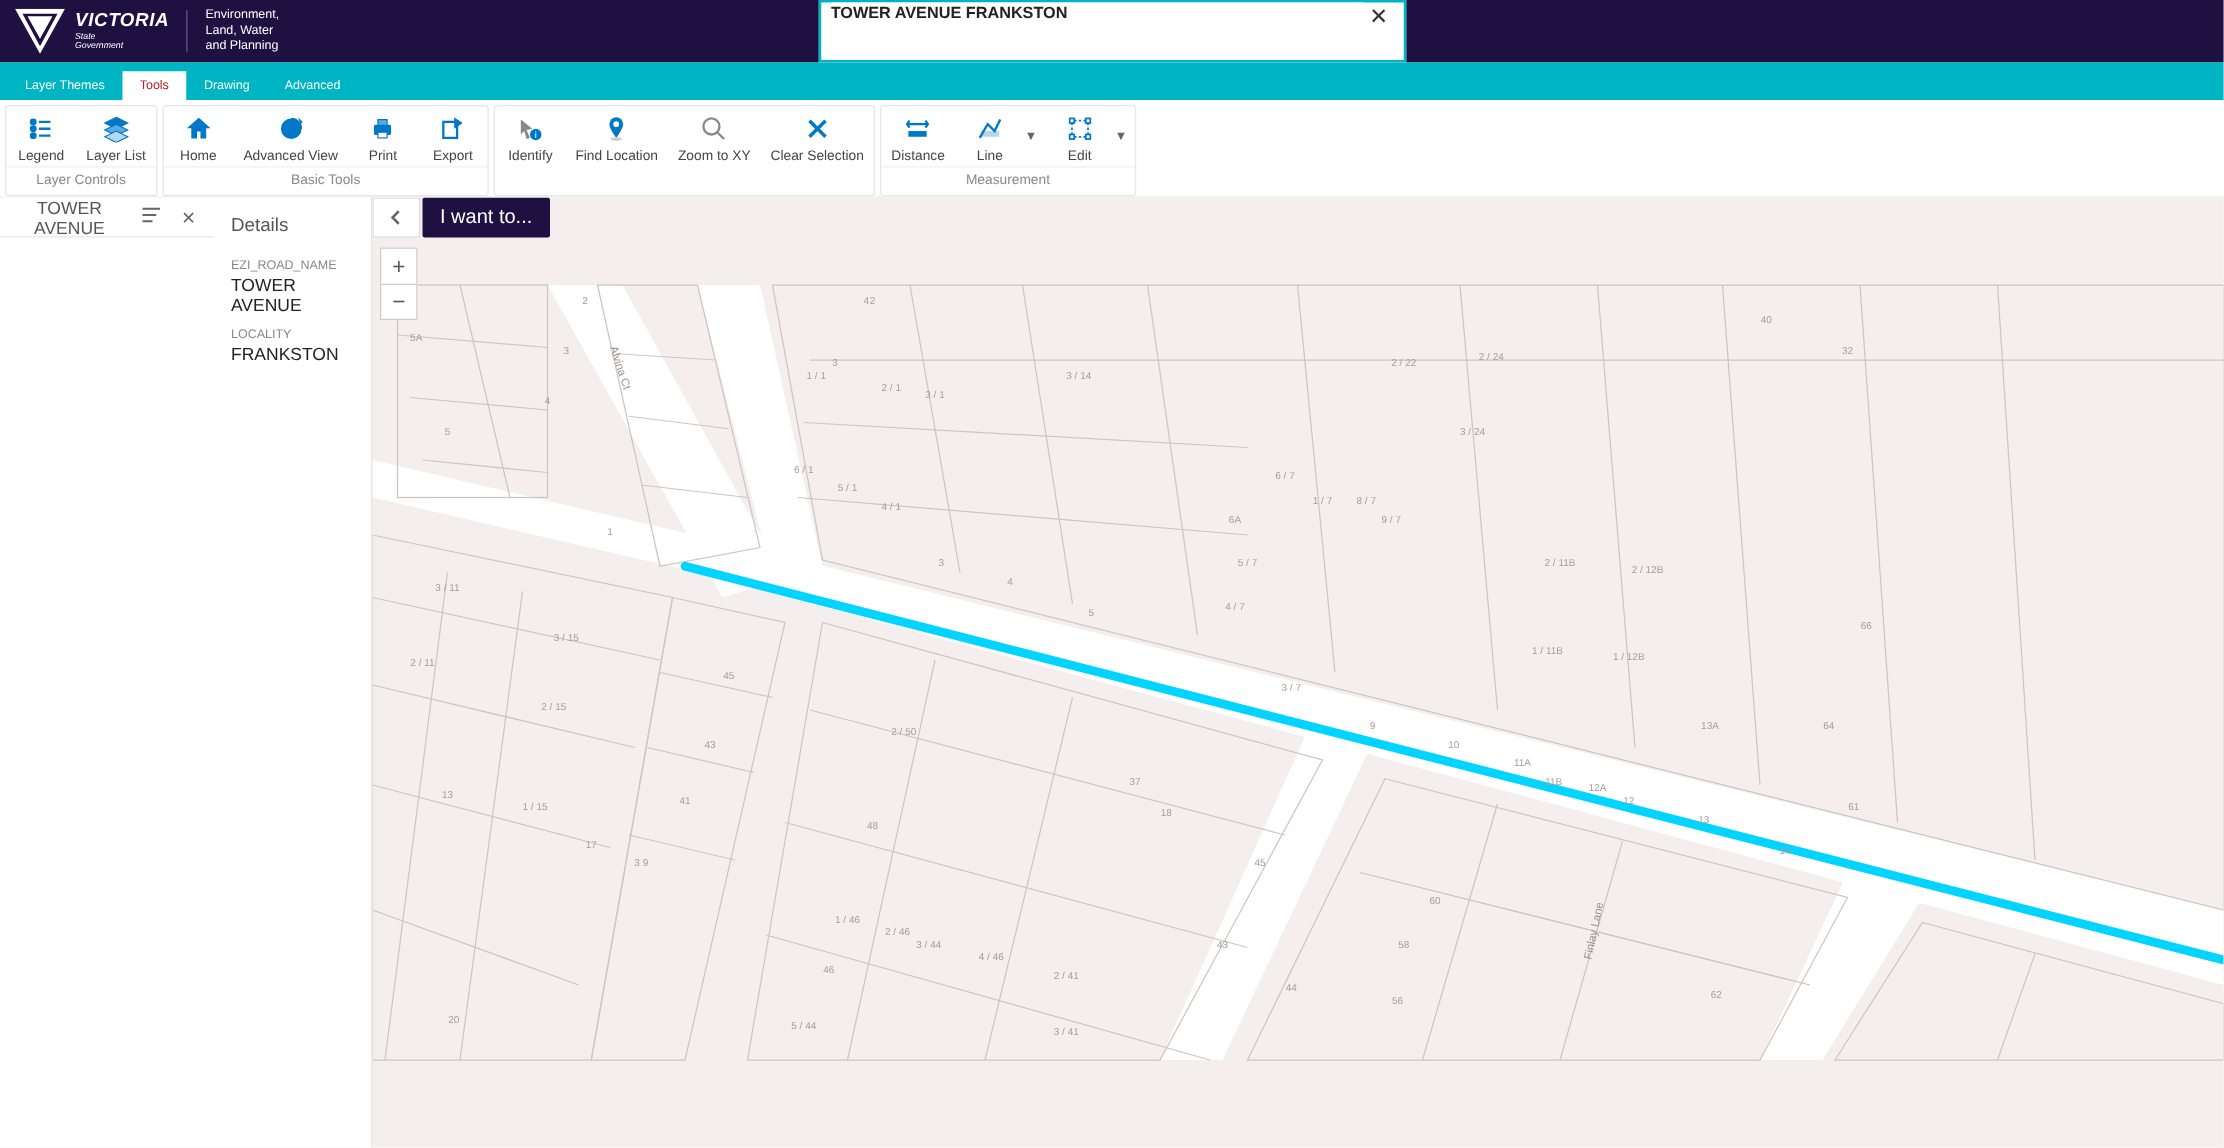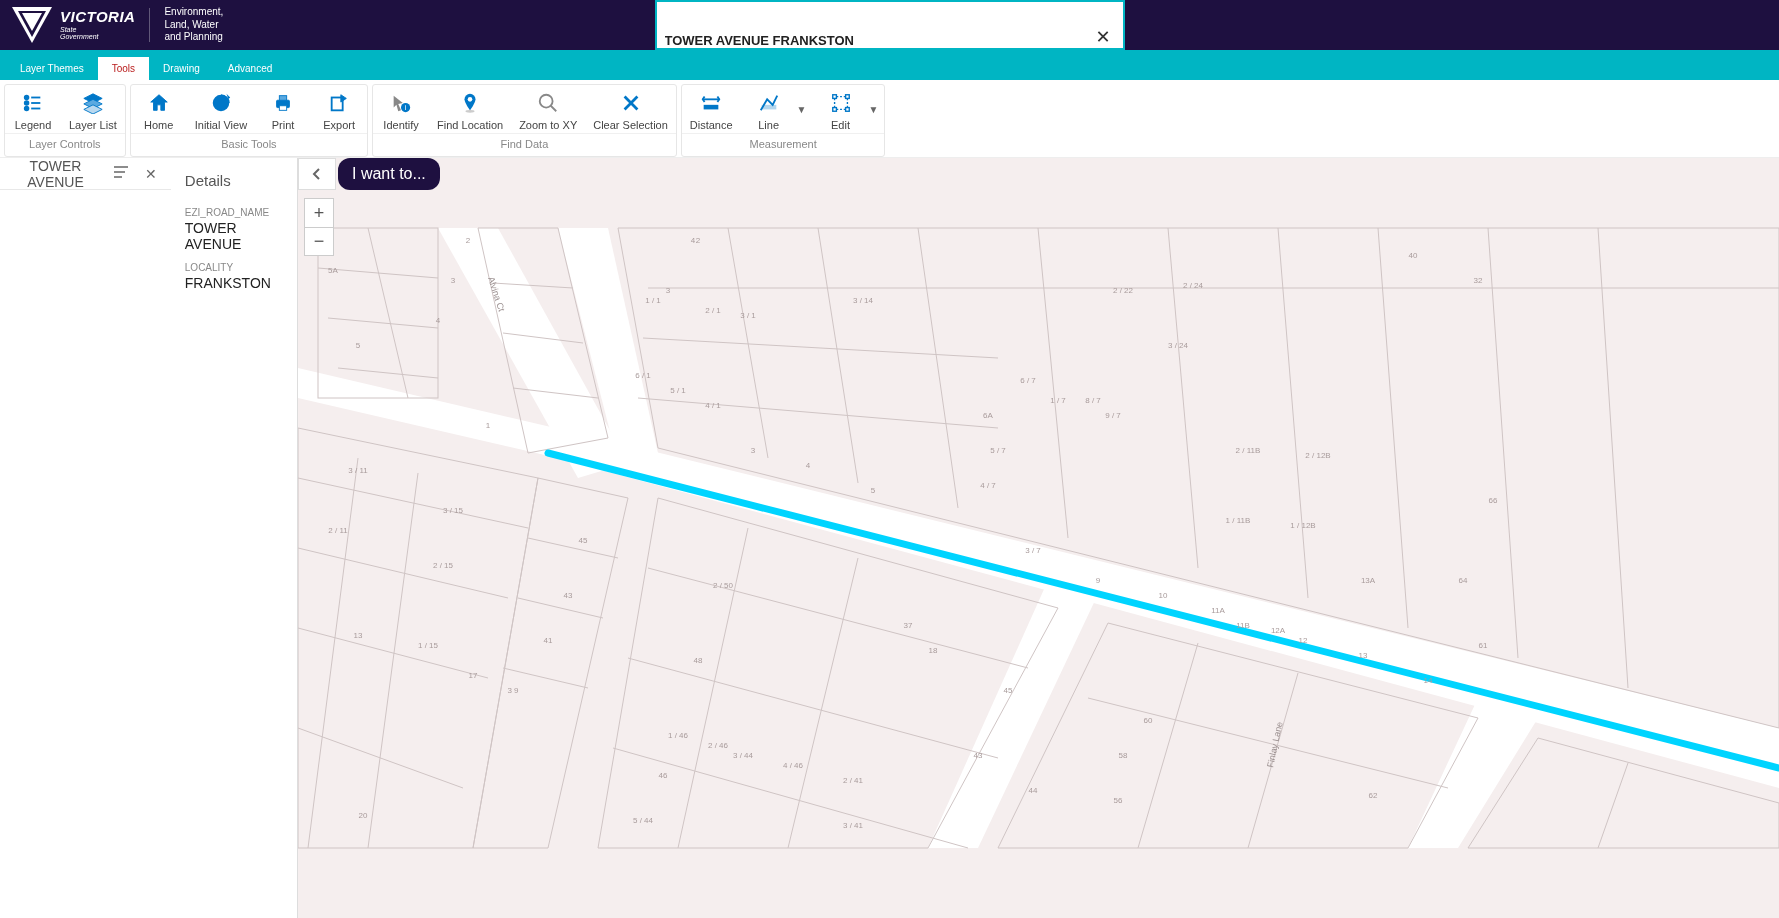--- a/index.html
+++ b/index.html
@@ -10,21 +10,21 @@
 .header { background: #1e1040; height: 50px; display: flex; align-items: center; padding: 0 12px; gap: 14px; }
 .logo-badge { display: flex; align-items: center; gap: 8px; font-style: italic; }
 .logo-tri { width: 40px; height: 36px; position: relative; }
 .logo-tri svg { width: 100%; height: 100%; }
 .logo-text { color: #fff; font-size: 9px; line-height: 1.1; }
 .logo-text .l1 { font-weight: 700; font-size: 15px; letter-spacing: 0.5px; }
 .logo-text .l2, .logo-text .l3 { font-size: 7px; }
 .vline { width: 1px; height: 34px; background: rgba(255,255,255,0.3); }
 .dept { color: #fff; font-size: 10px; line-height: 1.25; }
 .search-wrap { position: absolute; left: 50%; transform: translateX(-50%); width: 470px; }
-.search-box { width: 100%; height: 50px; border: 2px solid #00b5c3; background: #fff; display: flex; align-items: flex-end; padding: 0 8px; }
+.search-box { width: 100%; height: 50px; border: 2px solid #00b5c3; background: #fff; display: flex; align-items: flex-start; padding: 0 8px; }
 .search-box input { flex: 1; border: none; outline: none; font-size: 13px; font-weight: 600; color: #222; }
 .search-box .clear { font-size: 18px; color: #333; cursor: pointer; padding: 0 4px; }
 
 
 .tabs { background: #00b5c3; height: 30px; display: flex; align-items: flex-end; padding-left: 6px; gap: 0; }
 .tab { color: #fff; font-size: 10px; padding: 6px 14px; cursor: pointer; }
 .tab.active { background: #fff; color: #b91c1c; }
 
 
 .ribbon { background: #fff; display: flex; padding: 4px 4px 0; gap: 4px; border-bottom: 1px solid #eee; }
@@ -42,21 +42,21 @@
 .side-head { height: 32px; border-bottom: 1px solid #e8e8e8; display: flex; align-items: center; padding: 0 10px; gap: 8px; }
 .side-head .title { flex: 1; font-size: 14px; color: #555; text-align: center; }
 .side-head .icn { color: #666; font-size: 14px; cursor: pointer; padding: 0 4px; }
 .side-body { padding: 14px; }
 .side-body h3 { font-size: 15px; font-weight: 400; color: #555; margin-bottom: 18px; }
 .field-lbl { font-size: 10px; color: #888; margin-top: 10px; }
 .field-val { font-size: 14px; color: #222; margin-top: 2px; }
 
 .mapwrap { flex: 1; position: relative; background: #f5eeee; overflow: hidden; }
 .map-collapse { position: absolute; left: 0; top: 0; width: 38px; height: 32px; background: #fff; border: 1px solid #ddd; display: flex; align-items: center; justify-content: center; color: #666; cursor: pointer; z-index: 10; }
-.iwant { position: absolute; left: 40px; top: 0; height: 32px; background: #1e1040; color: #fff; font-size: 16px; padding: 0 14px; display: flex; align-items: center; border-radius: 12px; z-index: 10; cursor: pointer; }
+.iwant { position: absolute; left: 40px; top: 0; height: 32px; background: #1e1040; color: #fff; font-size: 16px; padding: 0 14px; display: flex; align-items: center; border-radius: 2px; z-index: 10; cursor: pointer; }
 .zoom { position: absolute; left: 6px; top: 40px; width: 30px; background: #fff; border: 1px solid #ccc; z-index: 10; }
 .zoom div { height: 28px; display: flex; align-items: center; justify-content: center; font-size: 18px; color: #555; cursor: pointer; }
 .zoom div + div { border-top: 1px solid #ccc; }
 
 .map-svg { position: absolute; inset: 0; width: 100%; height: 100%; }
 .road { fill: #ffffff; }
 .highlight { stroke: #00d4ff; stroke-width: 7; fill: none; stroke-linecap: round; }
 .st-lbl { font-size: 9px; fill: #9a8f8f; }
 .plbl { font-size: 8px; fill: #a89b9b; text-anchor: middle; }
 
@@ -150,21 +150,21 @@
       <div class="ribbon-btn">
         <div class="ico">
             <svg viewBox="0 0 24 24">
               <g class="blue" fill="none" stroke="#0077c8" stroke-width="2">
                 <circle cx="12" cy="12" r="8"></circle>
                 <path d="M12 4 A8 8 0 0 1 20 12" stroke-width="3"></path>
                 <polygon points="18,2 22,6 20,8" fill="#0077c8" stroke="none"></polygon>
               </g>
             </svg>
           </div>
-        <div class="lbl">Initial View</div>
+        <div class="lbl">Advanced View</div>
       </div>
       <div class="ribbon-btn">
         <div class="ico">
             <svg viewBox="0 0 24 24">
               <g class="blue" fill="#0077c8">
                 <rect x="5" y="9" width="14" height="8" rx="1"></rect>
                 <rect x="8" y="4" width="8" height="5" fill="#5aa9e0"></rect>
                 <rect x="8" y="15" width="8" height="5" fill="#fff" stroke="#0077c8"></rect>
               </g>
             </svg>
@@ -226,21 +226,20 @@
             <svg viewBox="0 0 24 24">
               <g stroke="#0077c8" stroke-width="3">
                 <line x1="5" y1="5" x2="19" y2="19"></line>
                 <line x1="19" y1="5" x2="5" y2="19"></line>
               </g>
             </svg>
           </div>
         <div class="lbl">Clear Selection</div>
       </div>
     </div>
-    <div class="ribbon-group-label">Find Data</div>
   </div>
 
   <div class="ribbon-group">
     <div class="ribbon-row">
       <div class="ribbon-btn">
         <div class="ico">
             <svg viewBox="0 0 24 24">
               <g stroke="#0077c8" stroke-width="2" fill="none">
                 <line x1="3" y1="8" x2="21" y2="8"></line>
                 <polyline points="5,5 3,8 5,11"></polyline>

